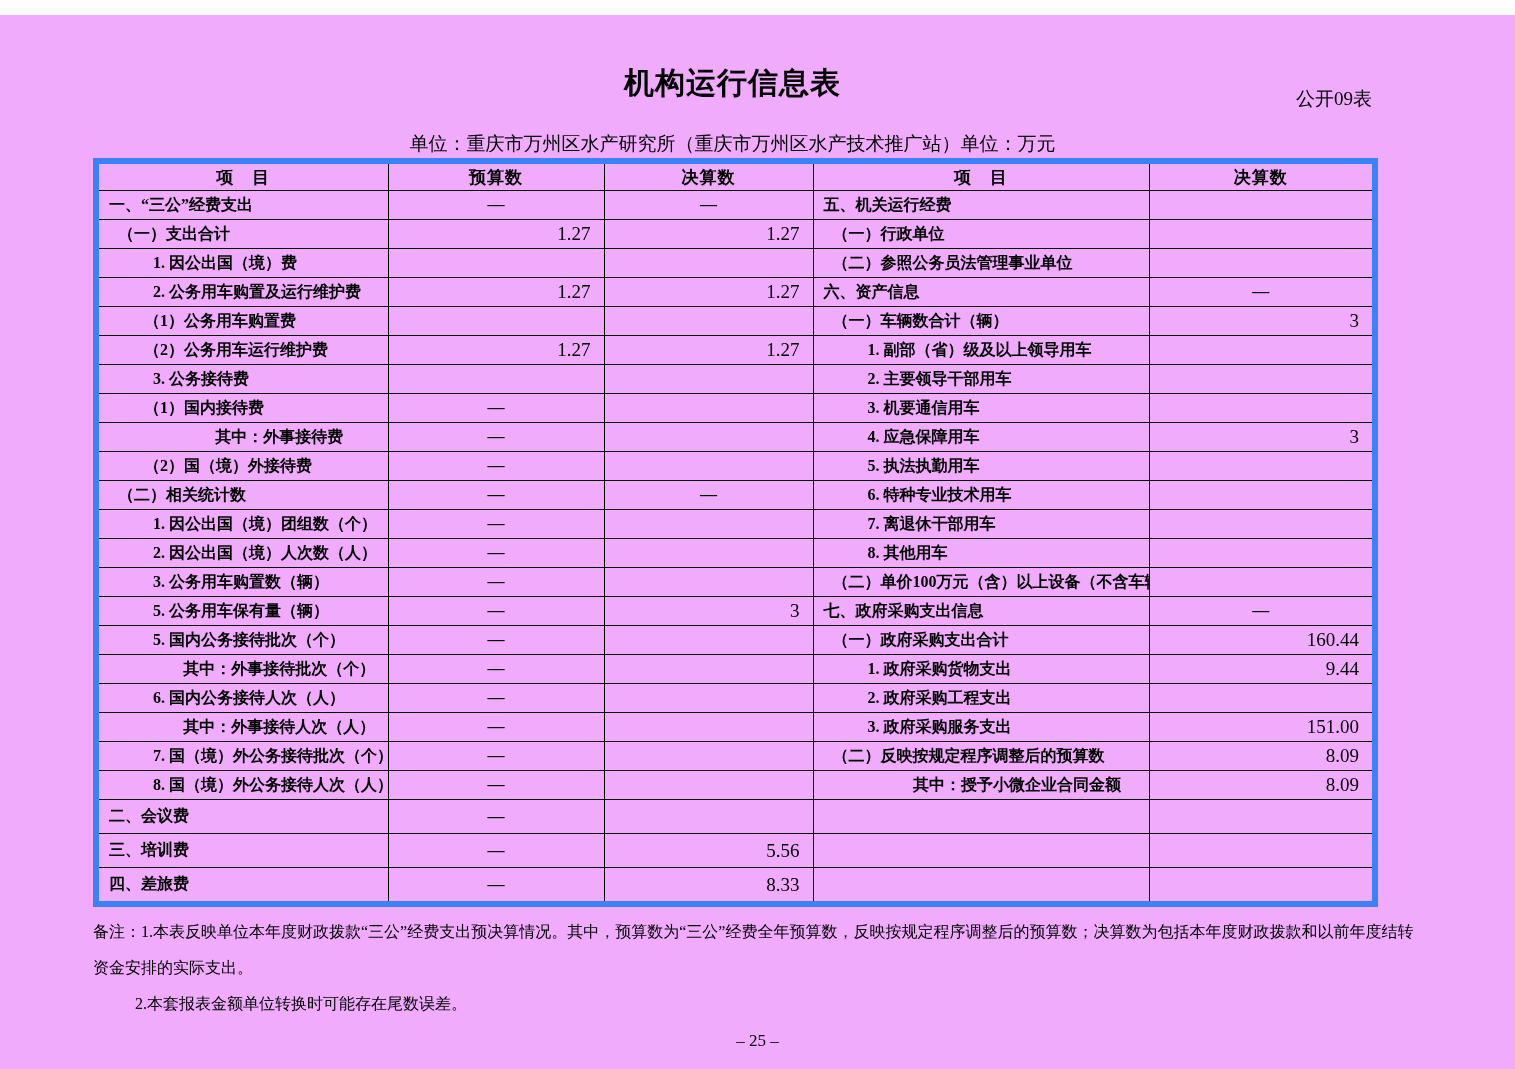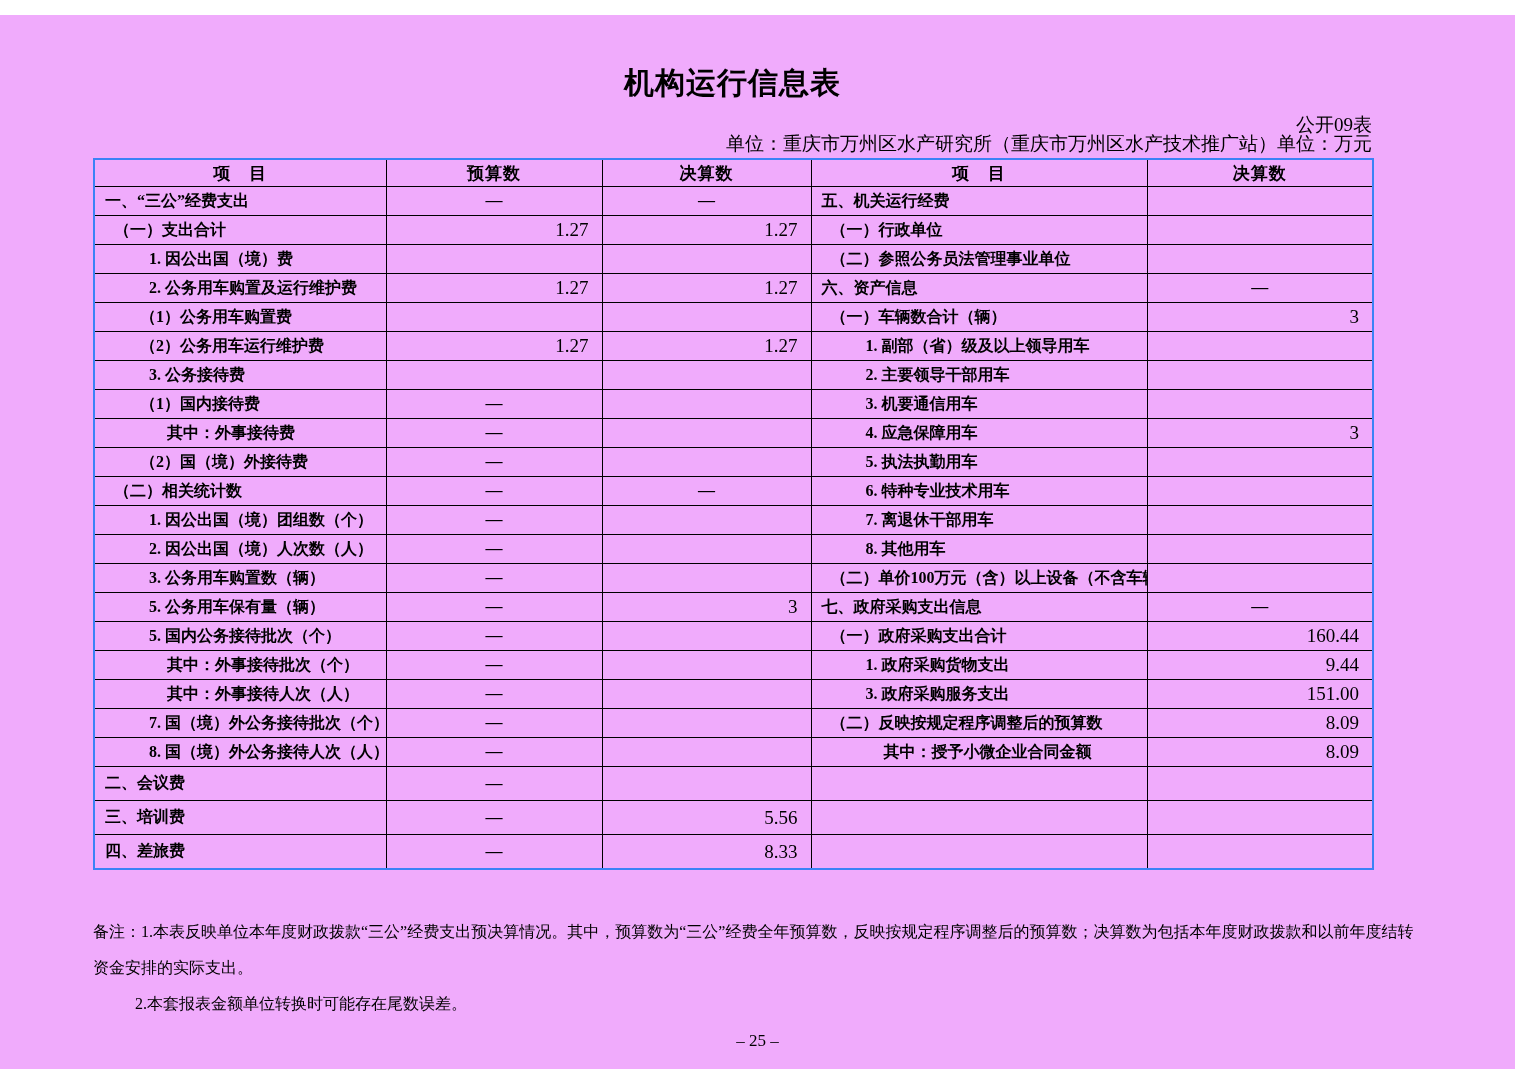--- a/index.html
+++ b/index.html
@@ -11,51 +11,51 @@
     font-family:Liberation Serif, serif;
     overflow:hidden;
     margin-top:15px;
   }
   .doc-title {
     position:absolute; top:48px; left:93px; width:1279px;
     text-align:center;
     font-size:30px; font-weight:bold; letter-spacing:1px;
   }
   .table-code {
-    position:absolute; top:97px; left:93px; width:1279px;
+    position:absolute; top:71px; left:93px; width:1279px;
     text-align:right; font-size:19px;
   }
   .meta-row {
     position:absolute; top:116px; left:93px; width:1279px;
-    display:flex; justify-content:flex-end;
+    display:flex; justify-content:center;
     font-size:19px;
   }
   table.info-table {
     position:absolute; top:143px; left:93px; width:1279px;
     border-collapse:collapse; table-layout:fixed;
-    border:2px solid #3b82f6;
+    border:6px solid #3b82f6;
   }
   .info-table th, .info-table td {
     border:1px solid #000;
     overflow:hidden; white-space:nowrap;
     padding:0;
     vertical-align:middle;
   }
   .info-table thead th {
     height:26px; font-size:17px; font-weight:bold; text-align:center;
     letter-spacing:1px;
   }
   .info-table tbody td { height:28px; }
   .info-table tbody tr.tall td { height:33px; }
   td.lbl { font-size:16px; font-weight:bold; text-align:left; }
   td.ind0 { padding-left:10px;  }
   td.ind1 { padding-left:19px; }
   td.ind2 { padding-left:54px; }
   td.ind3 { padding-left:45px; }
-  td.ind4 { padding-left:72px; }
+  td.ind4 { padding-left:72px;text-align:center; }
   td.val  { font-size:19px; text-align:right; padding-right:13px; font-weight:normal; }
   td.val.dash { text-align:center; padding-right:0; font-weight:bold; font-size:17px; }
   .notes {
     position:absolute; top:899px; left:93px; width:1340px;
     font-size:16px; line-height:36px;
   }
   .note-indent { padding-left:42px; }
   .page-num {
     position:absolute; top:1016px; left:0; width:1515px;
     text-align:center; font-size:17px;
@@ -206,20 +206,27 @@
           <td class="val">160.44</td>
         </tr>
         <tr>
           <td class="lbl ind4">其中：外事接待批次（个）</td>
           <td class="val dash">—</td>
           <td class="val"></td>
           <td class="lbl ind2">1. 政府采购货物支出</td>
           <td class="val">9.44</td>
         </tr>
         <tr>
+          <td class="lbl ind2">6. 国内公务接待人次（人）</td>
+          <td class="val dash">—</td>
+          <td class="val"></td>
+          <td class="lbl ind2">2. 政府采购工程支出</td>
+          <td class="val"></td>
+        </tr>
+        <tr>
           <td class="lbl ind4">其中：外事接待人次（人）</td>
           <td class="val dash">—</td>
           <td class="val"></td>
           <td class="lbl ind2">3. 政府采购服务支出</td>
           <td class="val">151.00</td>
         </tr>
         <tr>
           <td class="lbl ind2">7. 国（境）外公务接待批次（个）</td>
           <td class="val dash">—</td>
           <td class="val"></td>

